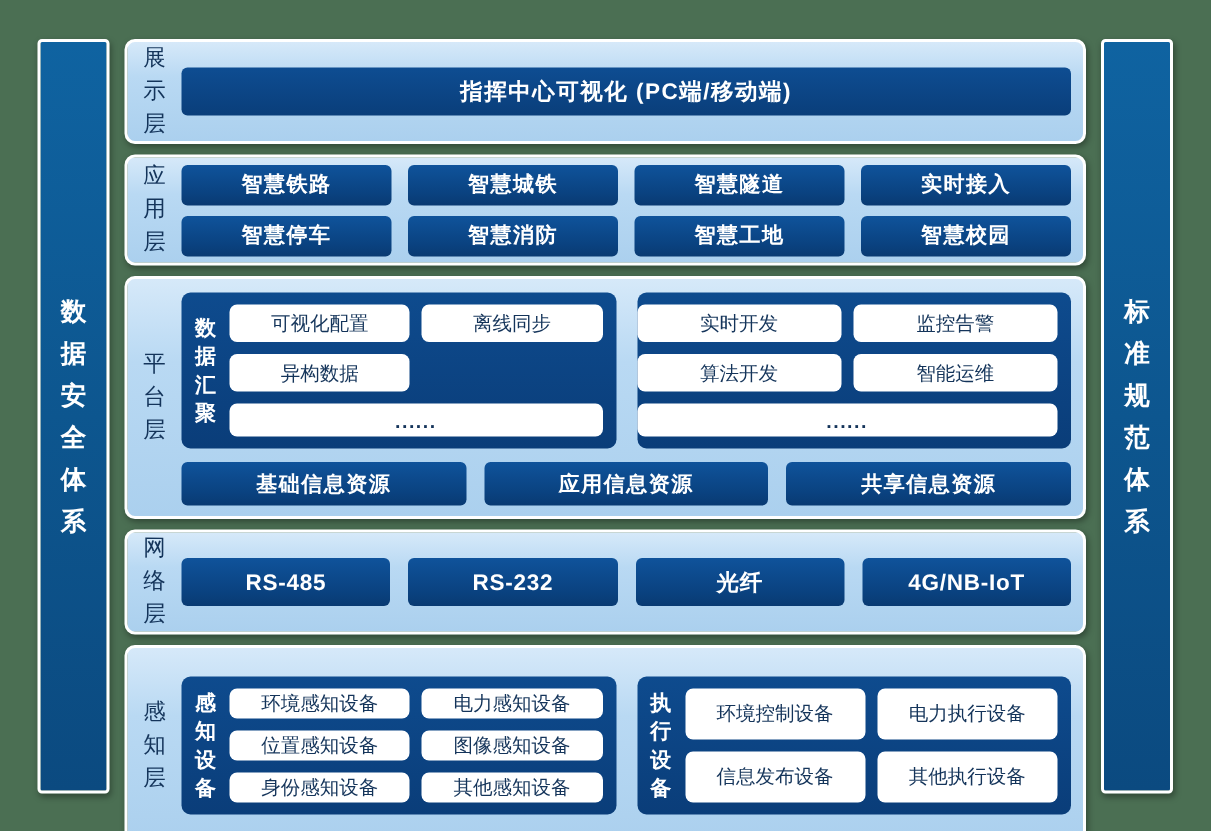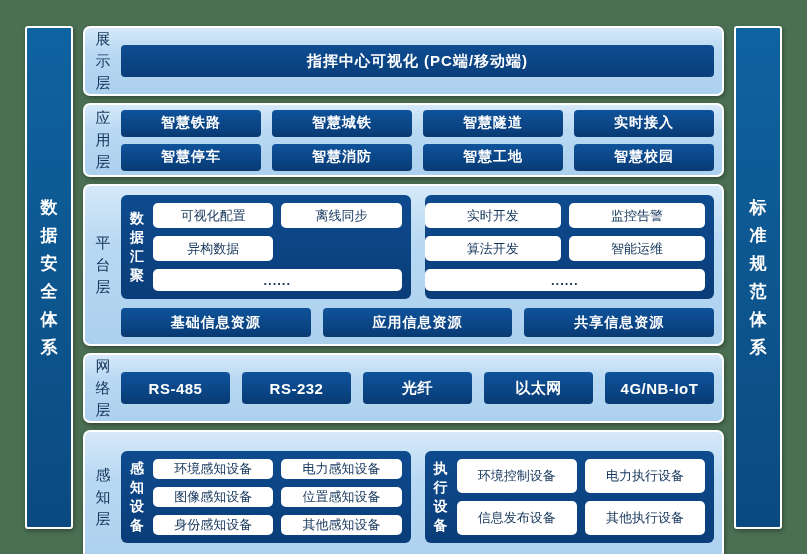--- a/index.html
+++ b/index.html
@@ -136,39 +136,38 @@
     </section>
 
     <section class="layer l4">
       <div class="layer-label">
         <span>网络层</span>
       </div>
       <div class="layer-body">
         <div class="net navy">RS-485</div>
         <div class="net navy">RS-232</div>
         <div class="net navy">光纤</div>
-        <div class="net navy">以太网</div>
         <div class="net navy">4G/NB-IoT</div>
       </div>
     </section>
 
     <section class="layer l5">
       <div class="layer-label">
         <span>感知层</span>
       </div>
       <div class="layer-body">
         <div class="group">
           <div class="group-label">
             <span>感知设备</span>
           </div>
           <div class="pill-grid">
             <div class="pill">环境感知设备</div>
             <div class="pill">电力感知设备</div>
+            <div class="pill">位置感知设备</div>
             <div class="pill">图像感知设备</div>
-            <div class="pill">位置感知设备</div>
             <div class="pill">身份感知设备</div>
             <div class="pill">其他感知设备</div>
           </div>
         </div>
         <div class="group">
           <div class="group-label">
             <span>执行设备</span>
           </div>
           <div class="pill-grid">
             <div class="pill">环境控制设备</div>

